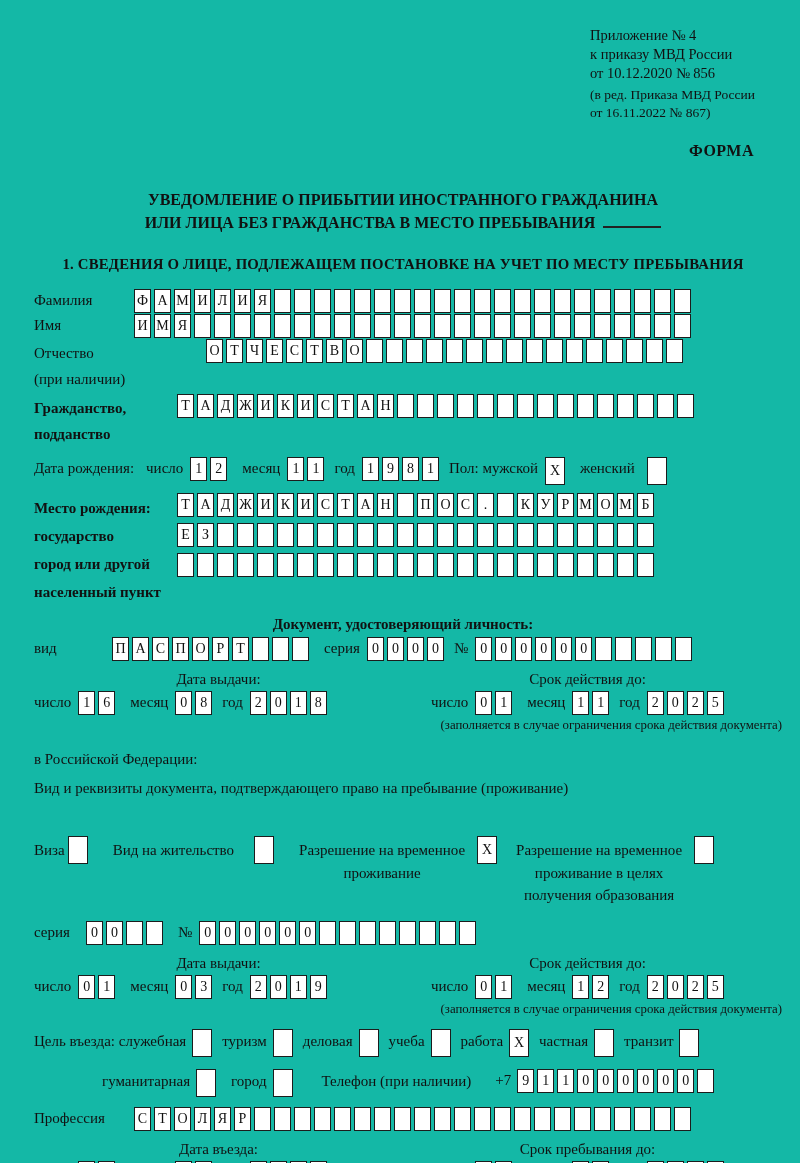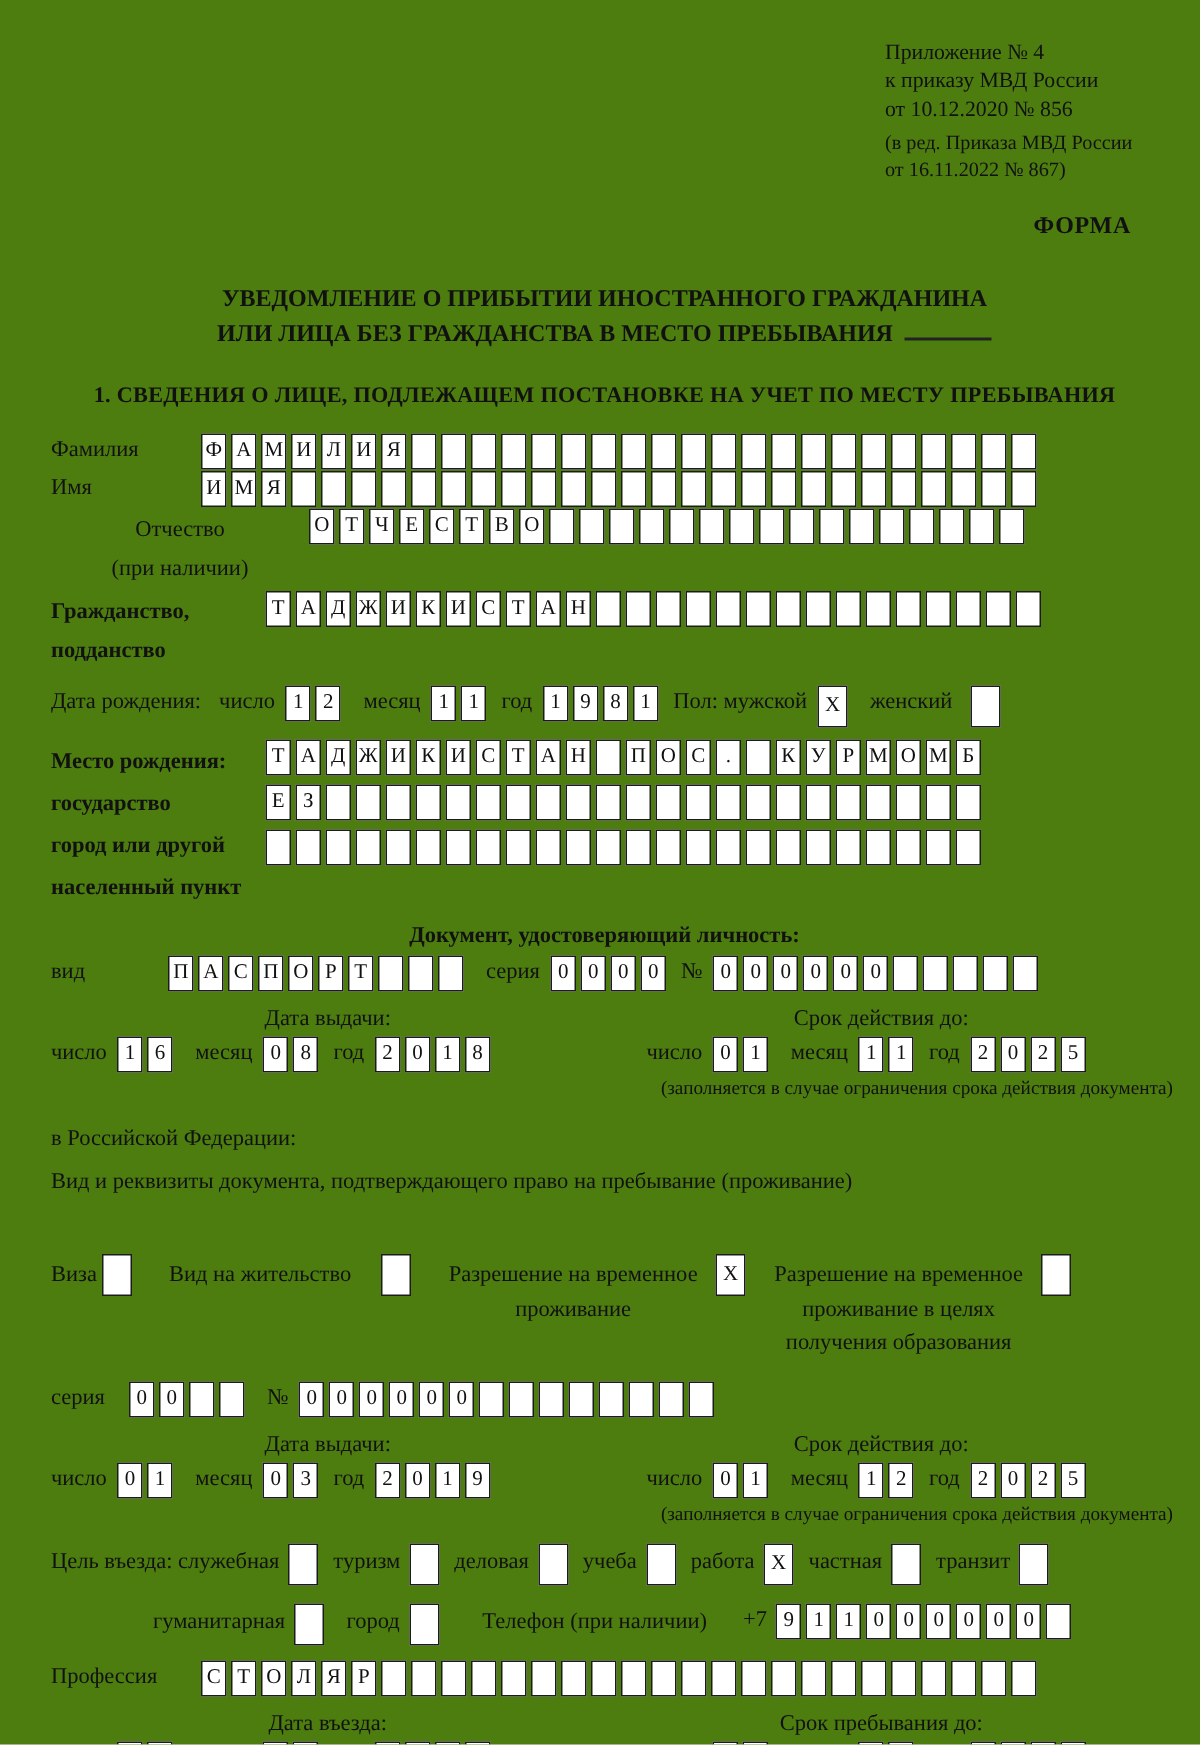--- a/index.html
+++ b/index.html
@@ -1,17 +1,17 @@
 <!DOCTYPE html>
 <html><head>
 <meta charset="utf-8">
 <style>
   html,body { margin:0; padding:0; background:#e8e8e8; }
   .page {
-    width:800px; height:1163px; margin:0 auto; background:#4d7c0f;
+    width:800px; height:1163px; margin:0 auto; background:#14b8a6;
     box-sizing:border-box; padding:26px 28px 18px 34px;
     font-family:"Liberation Serif","DejaVu Serif",serif;
     color:#111; font-size:15px; position:relative; overflow:hidden;
   }
 
   
   .annex { margin-left:556px; line-height:1.32; }
   .annex-main { font-size:14.5px; white-space:pre-line; }
   .annex-amend { font-size:13.5px; white-space:pre-line; margin-top:3px; }
   .forma { text-align:right; font-weight:bold; font-size:16px; margin:20px 18px 0 0; letter-spacing:.5px; }
@@ -27,21 +27,21 @@
     display:inline-flex; align-items:center; justify-content:center;
     width:15px; height:22px; border:1.7px solid #1c1c1c; margin-right:3px;
     font-size:14px; flex:none; background:#fff;
   }
 
   .row { display:flex; align-items:flex-start; margin-top:1px; }
   .lbl { flex:none; padding-top:3px; }
   .lbl-multi { flex:none; white-space:pre-line; line-height:1.7; padding-top:2px; }
 
   .w-surname { width:100px; }
-  .w-patr { width:172px;text-align:center; }
+  .w-patr { width:172px; }
   .w-cit { width:143px;font-weight:bold; }
 
   .stack > .cells { display:flex; margin-top:6px; }
   .stack > .cells:first-child { margin-top:0; }
 
   .doc-head { text-align:center; font-weight:bold; font-size:15px; margin-top:10px; }
 
   .inline-gap { margin-left:12px; }
   .small-gap { margin-left:7px; }
 

